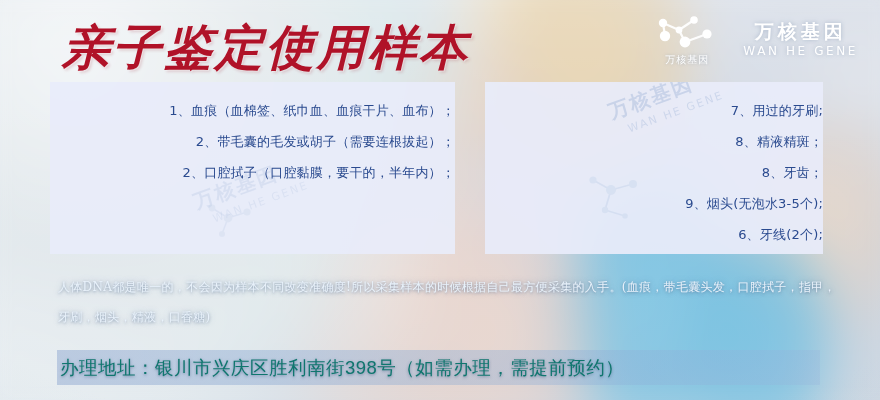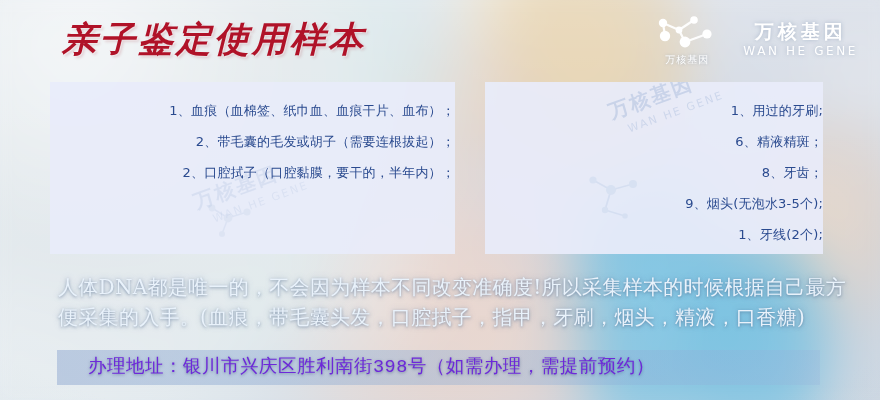--- a/index.html
+++ b/index.html
@@ -104,21 +104,21 @@
     text-shadow: 0 0 4px rgba(120,140,170,0.55);
     white-space: nowrap;
   }
 
   
   .title {
     position: absolute;
     left: 62px;
     top: 16px;
     font-family: "DejaVu Sans", "Liberation Sans", sans-serif;
-    font-size: 35px;
+    font-size: 48px;
     font-weight: bold;
     font-style: italic;
     letter-spacing: 3px;
     color: #b01228;
     text-shadow: 1px 1px 0 rgba(255,255,255,0.35), 2px 2px 3px rgba(150,20,40,0.18);
     z-index: 6;
     white-space: nowrap;
   }
 
   
@@ -185,46 +185,46 @@
   .wm-dots-right { left: 96px; top: 88px; }
   .wm-dots-left  { left: 152px; top: 118px; opacity: 0.3; }
 
   
   .note {
     position: absolute;
     left: 58px;
     top: 272px;
     width: 790px;
     font-family: "DejaVu Serif", "Liberation Serif", serif;
-    font-size: 20px;
+    font-size: 12px;
     line-height: 30px;
     color: #e9f2fb;
     text-shadow: 0 1px 3px rgba(70,95,130,0.55), 0 0 6px rgba(90,120,165,0.35);
     z-index: 5;
     letter-spacing: 0.3px;
   }
 
   
   .address-band {
     position: absolute;
     left: 57px;
     top: 350px;
     width: 763px;
     height: 35px;
     background: linear-gradient(90deg, rgba(120,150,200,0.40) 0%, rgba(130,165,210,0.36) 45%, rgba(150,180,220,0.30) 100%);
     z-index: 5;
   }
   .address-text {
     position: absolute;
-    left: 88px;
+    left: 60px;
     top: 352px;
-    font-family: Liberation Mono, monospace;
+    font-family: Liberation Sans, sans-serif;
     font-size: 18.5px;
     line-height: 31px;
-    color: #6d28d9;
+    color: #0f766e;
     letter-spacing: 0.5px;
     text-shadow: 0 1px 3px rgba(60,85,125,0.6);
     z-index: 6;
     white-space: nowrap;
   }
 </style>
 </head>
 <body>
 
 <div id="poster">
@@ -309,25 +309,25 @@
         <g fill="#cddaee">
           <circle cx="12" cy="10" r="3.6"></circle>
           <circle cx="30" cy="20" r="5"></circle>
           <circle cx="24" cy="40" r="3.2"></circle>
           <circle cx="52" cy="14" r="4"></circle>
           <circle cx="44" cy="46" r="2.8"></circle>
         </g>
       </svg>
     </span>
     <ol>
-      <li class="sample-item">1、用过的牙刷;</li>
-      <li class="sample-item">6、精液精斑；</li>
+      <li class="sample-item">7、用过的牙刷;</li>
+      <li class="sample-item">8、精液精斑；</li>
       <li class="sample-item">8、牙齿；</li>
       <li class="sample-item">9、烟头(无泡水3-5个);</li>
-      <li class="sample-item">1、牙线(2个);</li>
+      <li class="sample-item">6、牙线(2个);</li>
     </ol>
   </div>
 
   <div class="note">人体DNA都是唯一的，不会因为样本不同改变准确度!所以采集样本的时候根据自己最方便采集的入手。(血痕，带毛囊头发，口腔拭子，指甲，牙刷，烟头，精液，口香糖)</div>
 
   <div class="address-band"></div>
   <div class="address-text">办理地址：银川市兴庆区胜利南街398号（如需办理，需提前预约）</div>
 
 </div>
 

